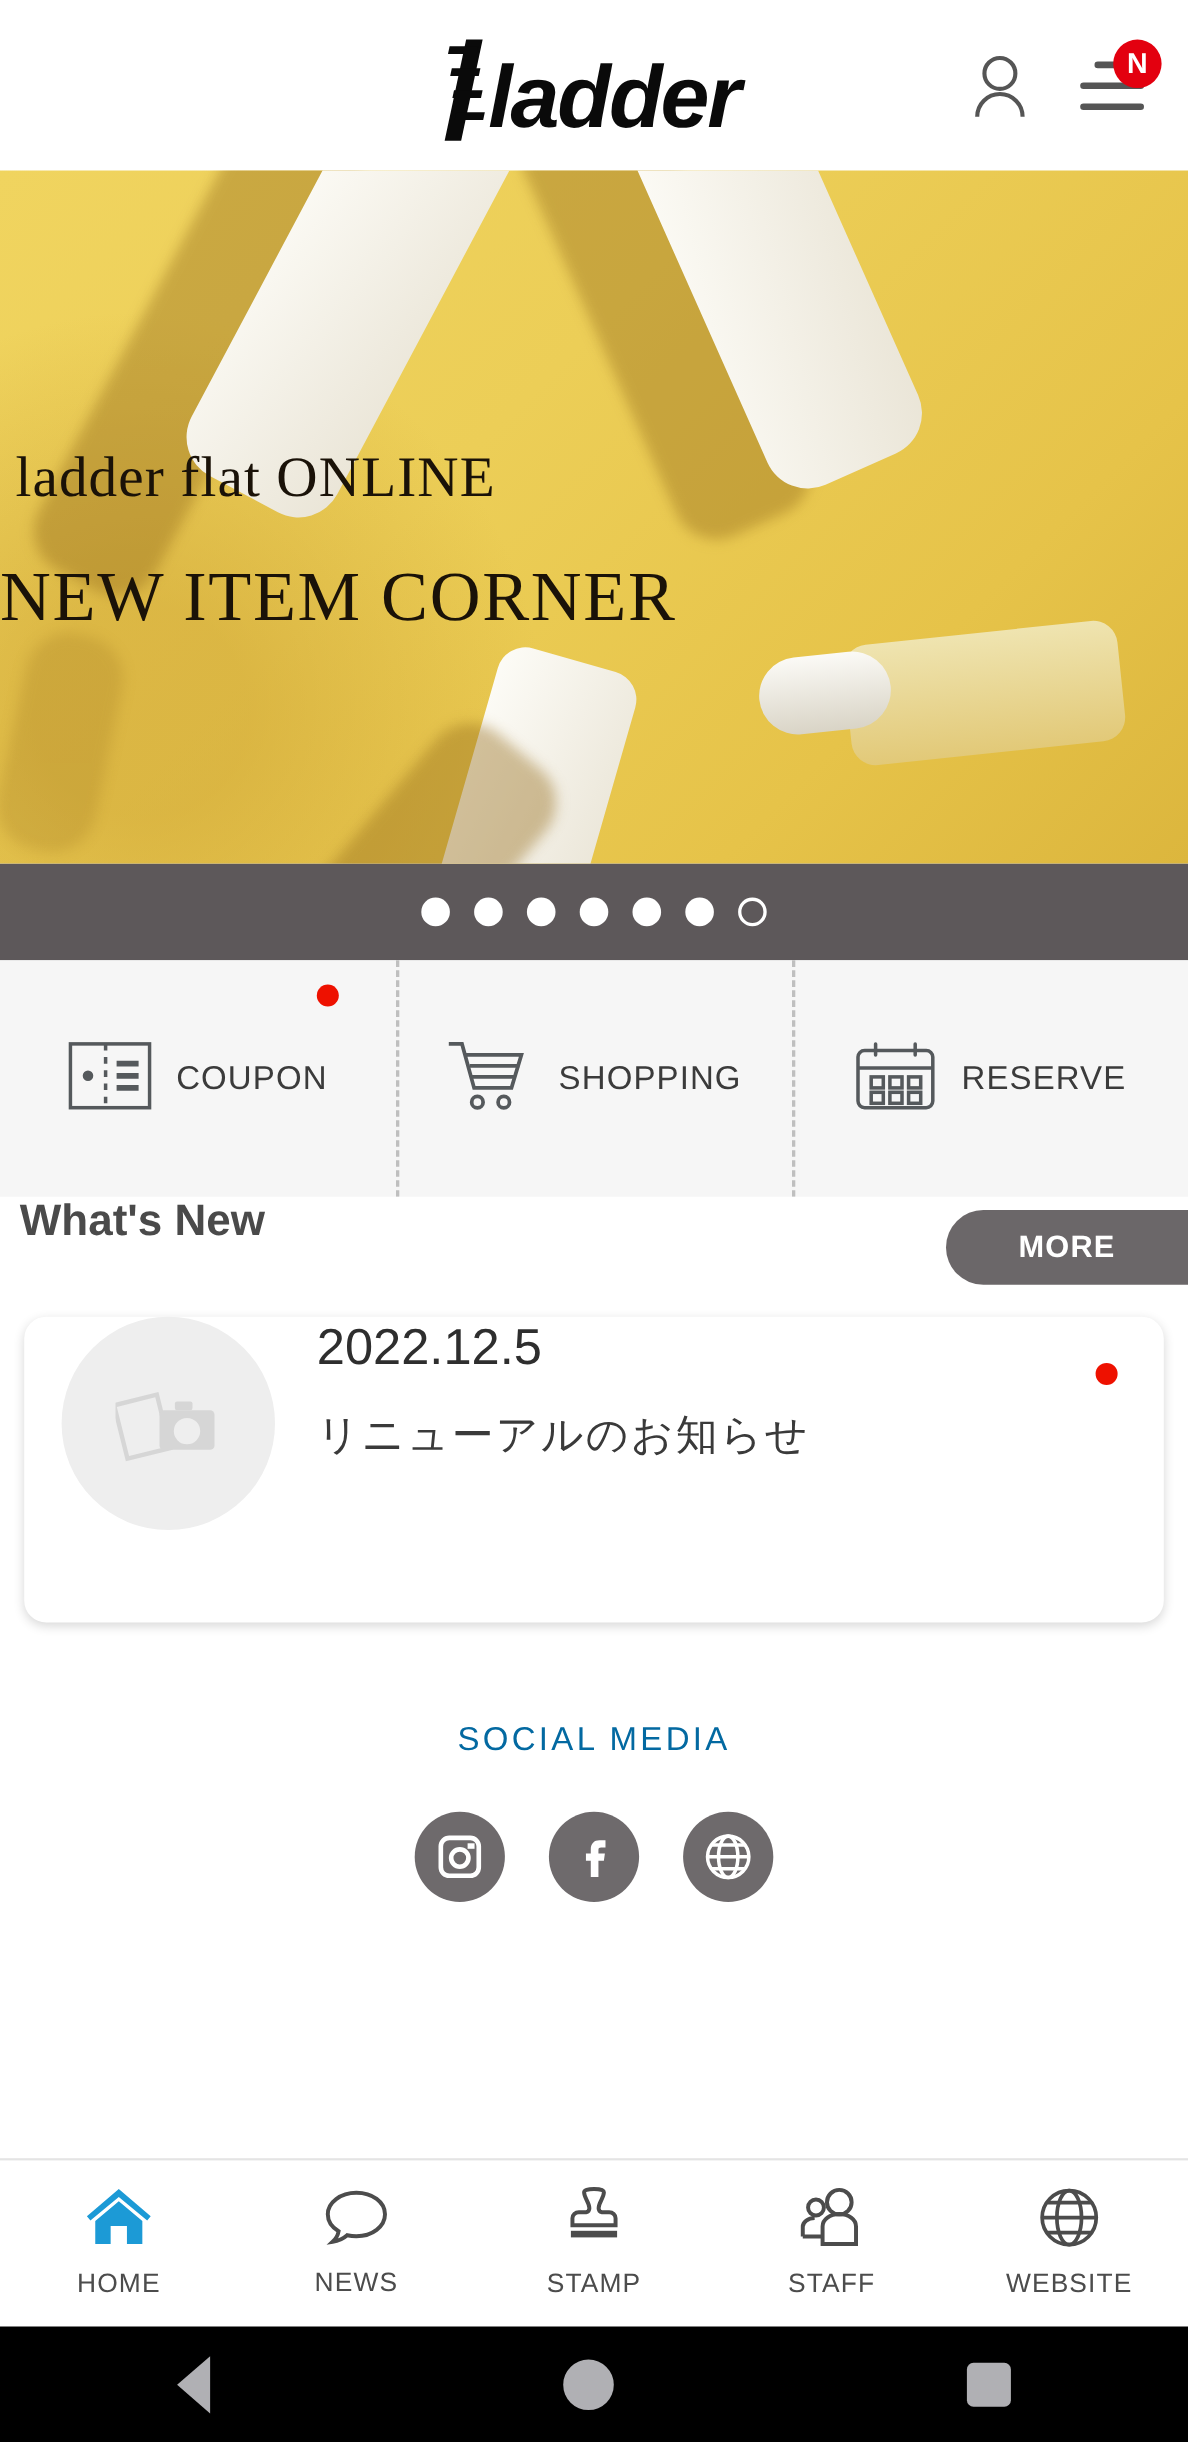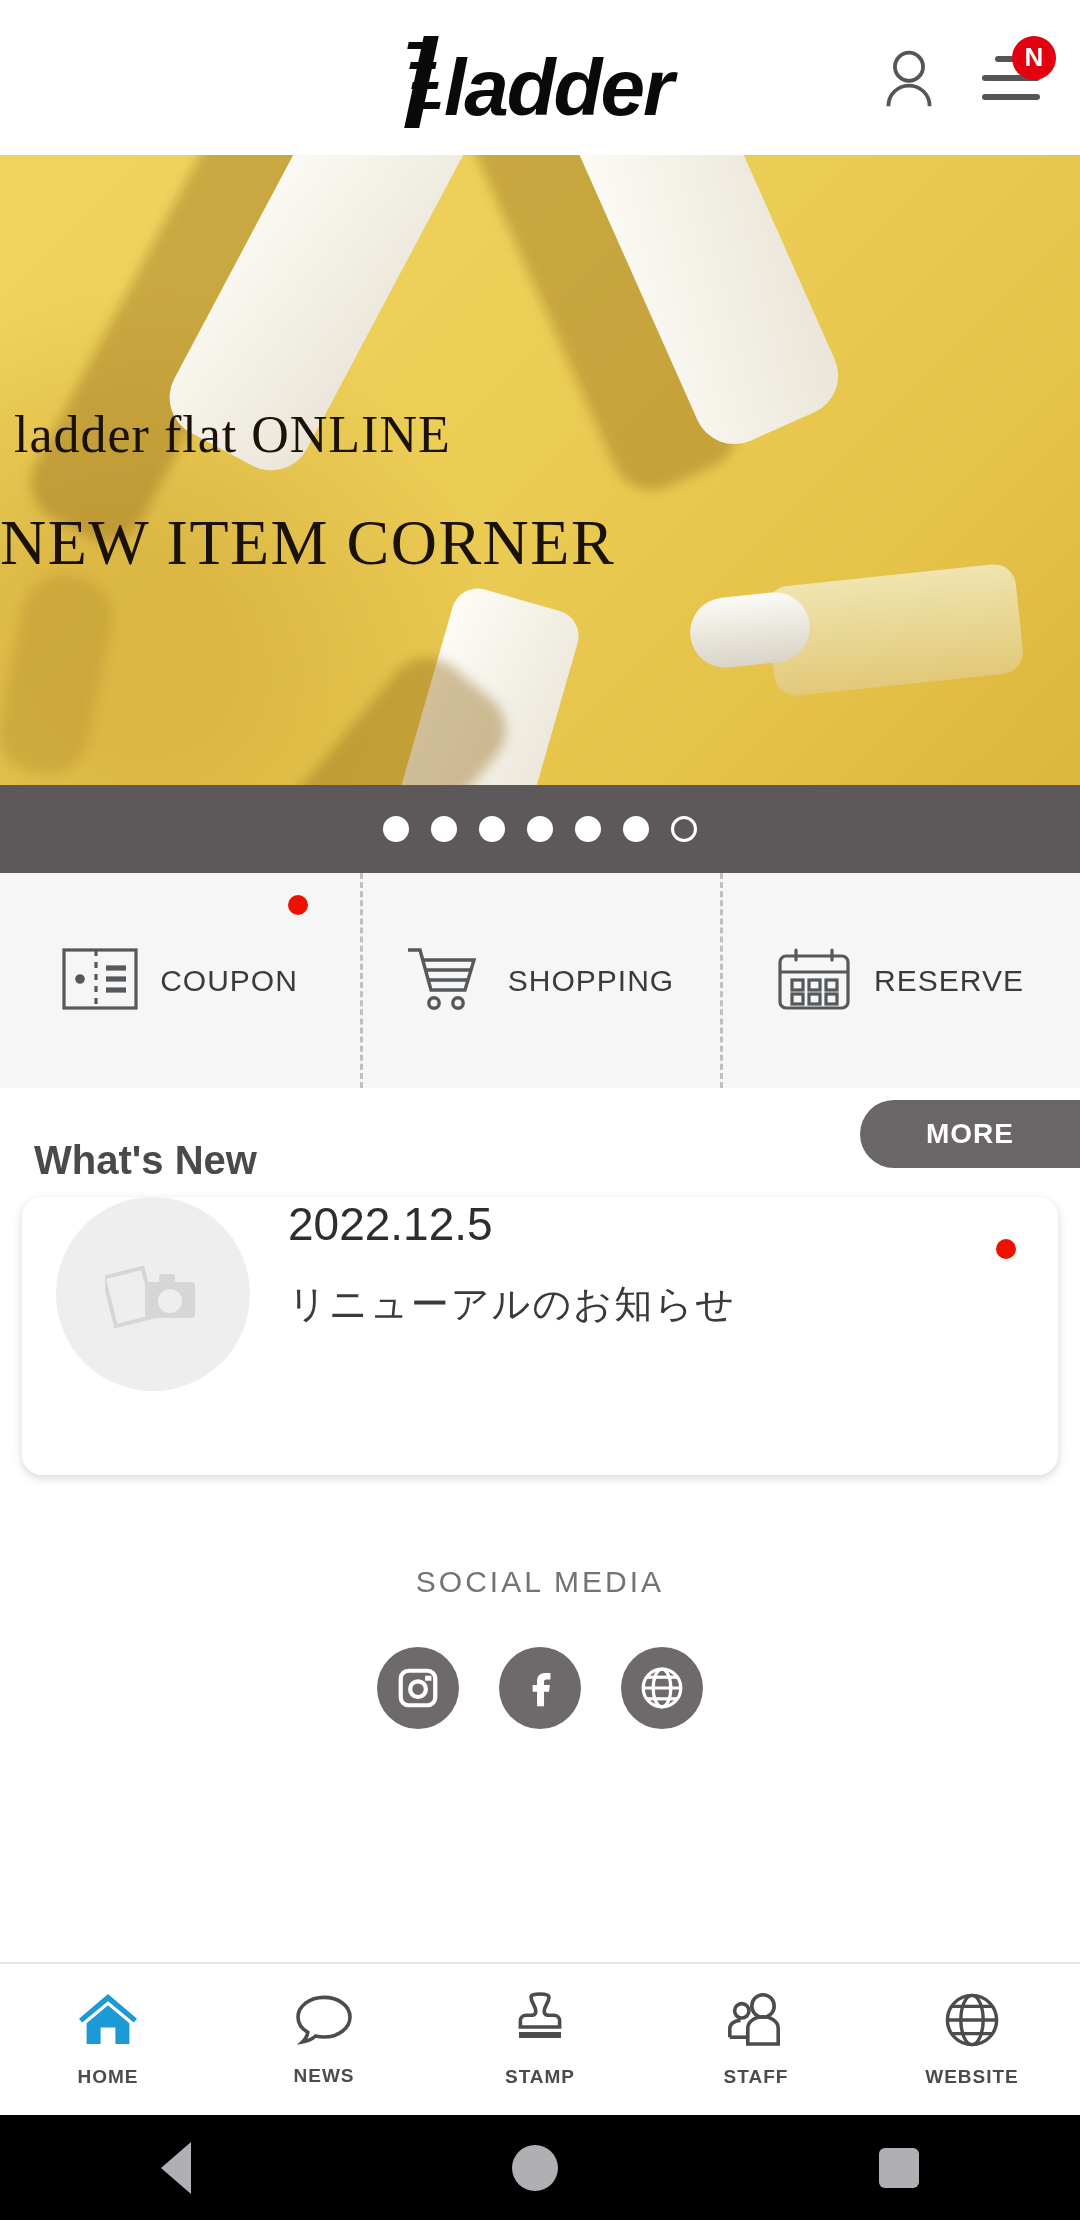--- a/index.html
+++ b/index.html
@@ -94,21 +94,21 @@
     border-left:3px dashed #bfbfbf;
   }
   .quick-label { font-size:30px; color:#3b3b3b; letter-spacing:1px; }
   .quick-dot {
     position:absolute; top:22px; right:52px; width:20px; height:20px;
     border-radius:50%; background:#ee1100;
   }
 
   
   .section-head {
-    flex:0 0 95px; display:flex; align-items:flex-end; position:relative; background:#fff;margin-left:16px;
+    flex:0 0 95px; display:flex; align-items:flex-start; position:relative; background:#fff;
   }
   .section-title {
     font-size:40px; font-weight:700; color:#4a4a4a; padding-left:18px;
     font-stretch:condensed; letter-spacing:0px;
   }
   .more-btn {
     position:absolute; right:0; top:12px; height:68px; width:220px;
     background:#6b6769; border-radius:34px 0 0 34px;
     color:#fff; font-size:28px; font-weight:700; letter-spacing:1px;
     display:flex; align-items:center; justify-content:center;
@@ -129,36 +129,36 @@
   .news-body { margin-left:38px; display:flex; flex-direction:column; gap:28px; }
   .news-date { font-size:46px; color:#2e2e2e; font-weight:400; letter-spacing:0px; }
   .news-title { font-size:38px; color:#3a3a3a; letter-spacing:2px; }
   .news-dot {
     position:absolute; top:42px; right:42px; width:20px; height:20px;
     border-radius:50%; background:#ee1100;
   }
 
   
   .social { flex:1 1 auto; display:flex; flex-direction:column; align-items:center; padding-top:72px; }
-  .social-label { font-size:30px; color:#737373; letter-spacing:3px; }
+  .social-label { font-size:30px; color:#0369a1; letter-spacing:3px; }
   .social-icons { display:flex; gap:40px; margin-top:48px; }
   .social-circle {
     width:82px; height:82px; border-radius:50%; background:#6e6a6c;
     display:flex; align-items:center; justify-content:center;
   }
 
   
   .bottomnav {
     flex:0 0 153px; border-top:2px solid #e4e4e4; background:#fff;
     display:flex; align-items:center;
   }
   .nav-item {
     flex:1; display:flex; flex-direction:column; align-items:center; justify-content:center; gap:14px;
   }
-  .nav-label { font-size:19px; color:#4c4c4c; letter-spacing:1px;font-weight:bold; }
+  .nav-label { font-size:24px; color:#4c4c4c; letter-spacing:1px; }
   .nav-item.active .nav-label { color:#4c4c4c; }
 
   
   .androidnav {
     flex:0 0 105px; background:#000; display:flex; align-items:center; justify-content:space-around;
   }
   .and-back { width:0;height:0;border-top:26px solid transparent;border-bottom:26px solid transparent;border-right:30px solid #b0b0b4; }
   .and-home { width:46px;height:46px;border-radius:50%;background:#b0b0b4; }
   .and-recent { width:40px;height:40px;border-radius:6px;background:#b0b0b4; }
 </style>

